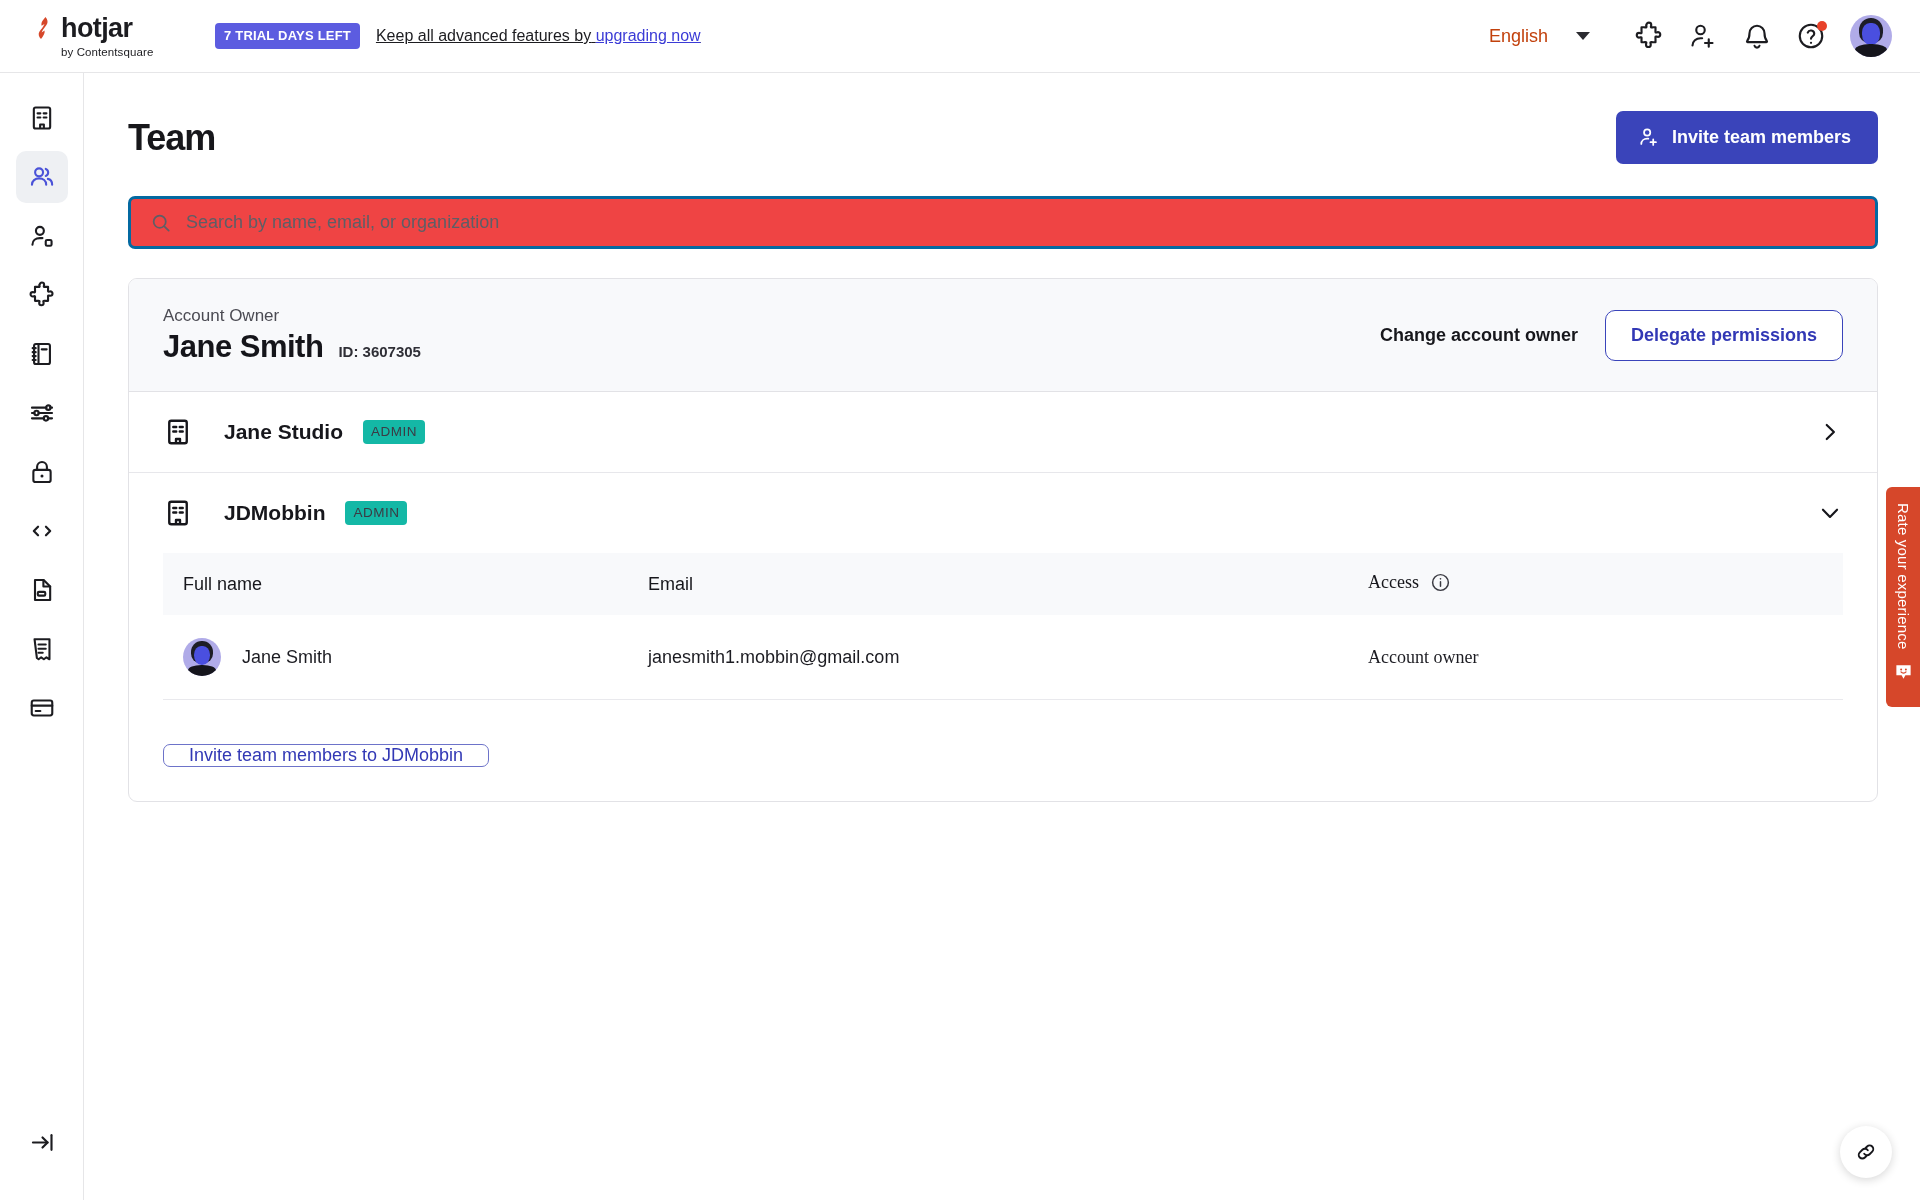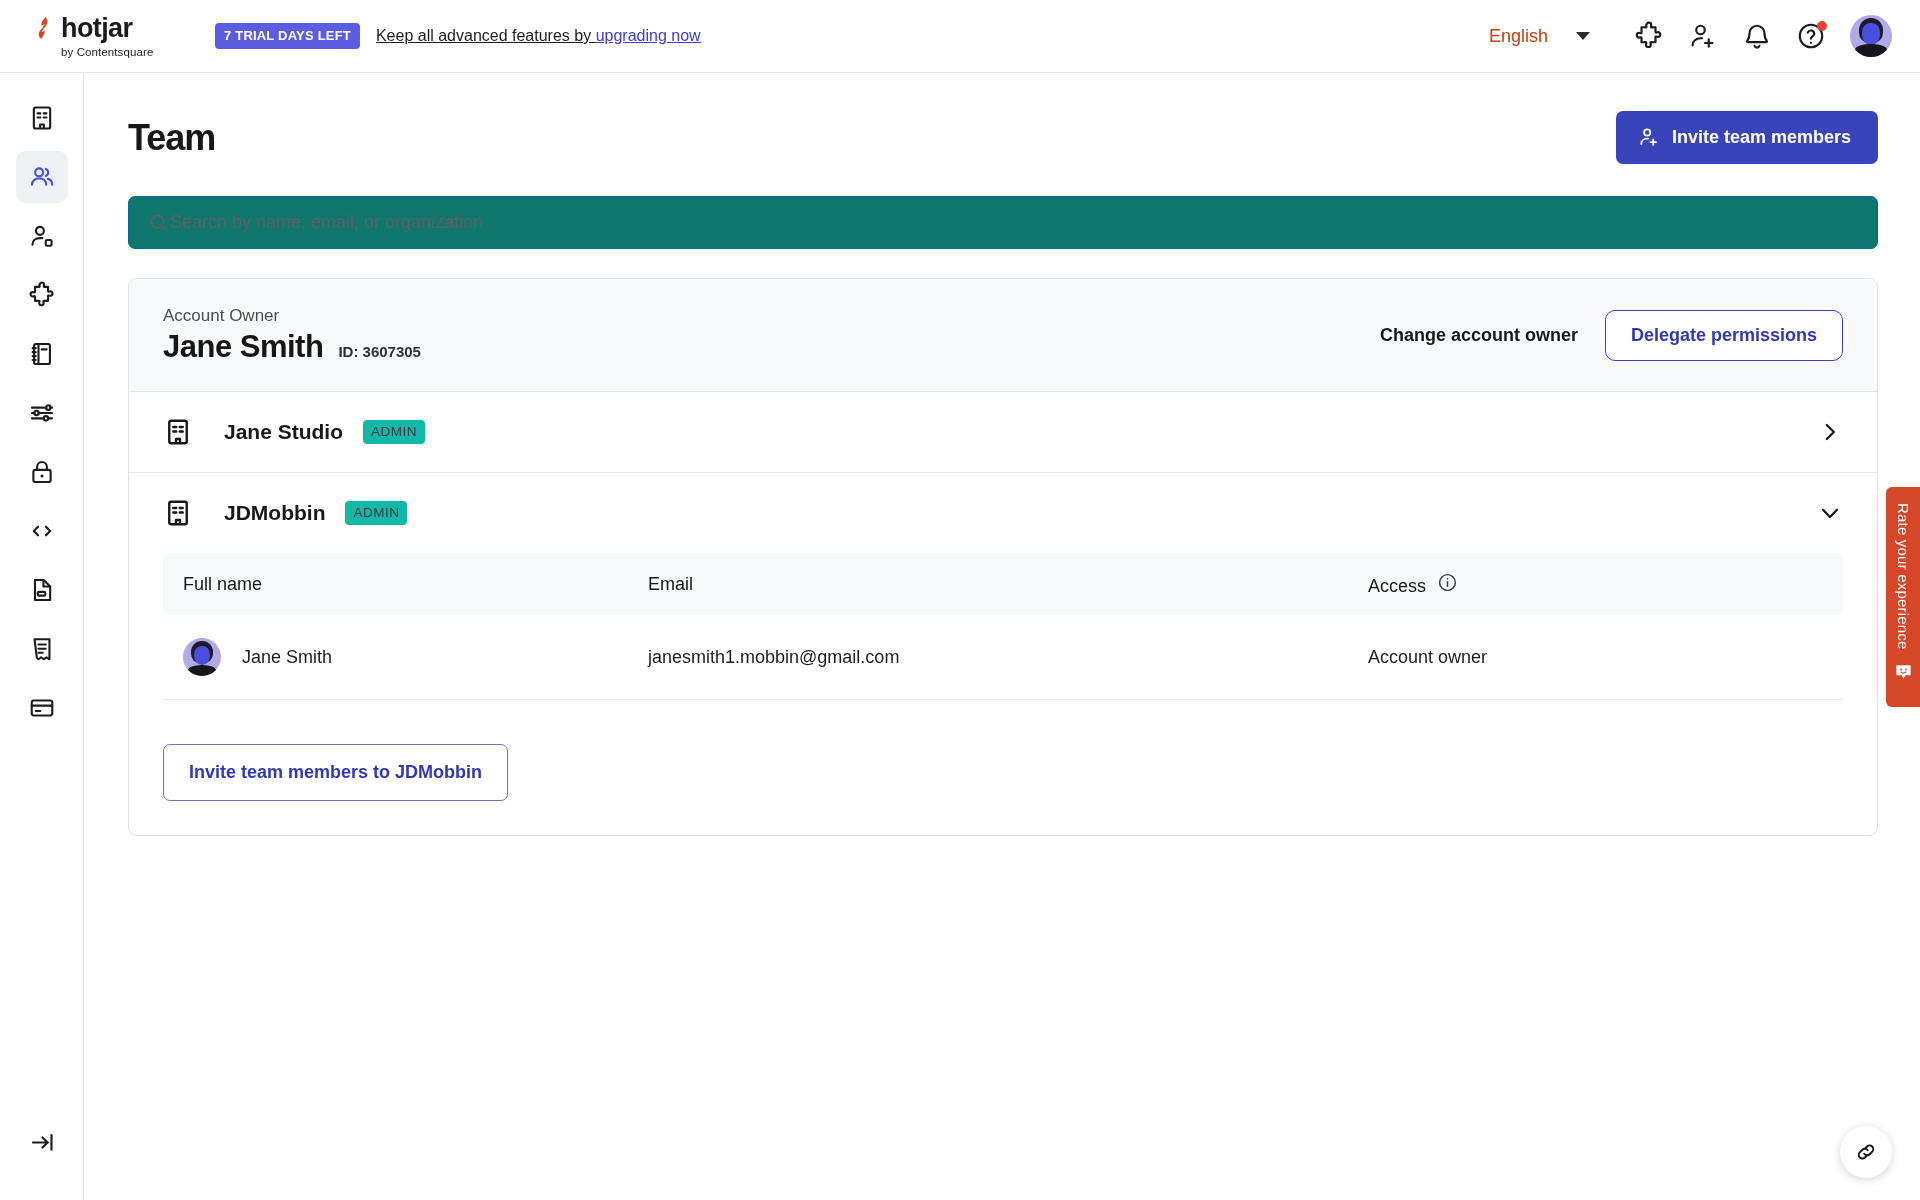--- a/index.html
+++ b/index.html
@@ -118,23 +118,23 @@
   }
   .btn-primary {
     display: flex; align-items: center; gap: 12px;
     background: #3a44ba; color: #fff; border: none; border-radius: 7px;
     font-size: 18px; font-weight: 700; font-family: inherit;
     padding: 15px 27px 16px 22px; cursor: pointer;
   }
 
   .search-wrap { padding: 32px 42px 0 44px; }
   .searchbar {
-    display: flex; align-items: center; 
-    height: 53px; border: 1px solid #0369a1; border-radius: 7px;
-    padding: 0 19px; background: #0f766e; cursor: text;
+    display: flex; align-items: center; gap: 14px;
+    height: 53px; border: 3px solid #0369a1; border-radius: 7px;
+    padding: 0 19px; background: #ef4444; cursor: text;
   }
   .searchbar input {
     border: none; outline: none; flex: 1; font-size: 18px;
     font-family: inherit; color: #1c1c20; background: transparent;
   }
   .searchbar input::placeholder { color: #5e5e66; }
 
   .card {
     margin: 29px 42px 0 44px; border: 1px solid #e2e2e6; border-radius: 9px;
     overflow: hidden; background: #fff;
@@ -181,33 +181,33 @@
   .tbl-head {
     display: flex; align-items: center; background: #f8f9fb;
     height: 62px; padding: 0 20px;
   }
   .tbl-row {
     display: flex; align-items: center; height: 85px; padding: 0 20px;
     border-bottom: 1px solid #e9e9ed;
   }
   .col-name { width: 465px; display: flex; align-items: center; gap: 21px; }
   .col-email { width: 720px; }
-  .col-access { flex: 1; display: flex; align-items: flex-end; gap: 11px; }
+  .col-access { flex: 1; display: flex; align-items: flex-start; gap: 11px; font-family: Liberation Serif, serif; }
   .th { font-size: 18px; color: #17171c; }
   .td { font-size: 18px; color: #1c1c22; }
   .avatar-row {
     width: 38px; height: 38px; border-radius: 50%; background: #b0abe8;
     overflow: hidden; position: relative; flex: none;
   }
 
   .invite-org-wrap { padding: 28px 34px 34px 34px; }
   .btn-outline-2 {
     background: #fff; border: 1px solid #6d73c9; color: #3238b5;
-    border-radius: 7px; font-size: 18px; font-weight: 700;
-    font-family: inherit; padding: 17px 25px; cursor: pointer;
+    border-radius: 7px; font-size: 18px; font-weight: 400;
+    font-family: inherit; padding: 0 25px; cursor: pointer;
   }
 
   
   .rate-tab {
     position: absolute; top: 487px; right: 0; width: 34px; height: 220px;
     background: #d6472a; border-radius: 6px 0 0 6px;
     display: flex; flex-direction: column; align-items: center;
     justify-content: flex-start; padding-top: 16px; gap: 12px;
     cursor: pointer; z-index: 40;
   }

